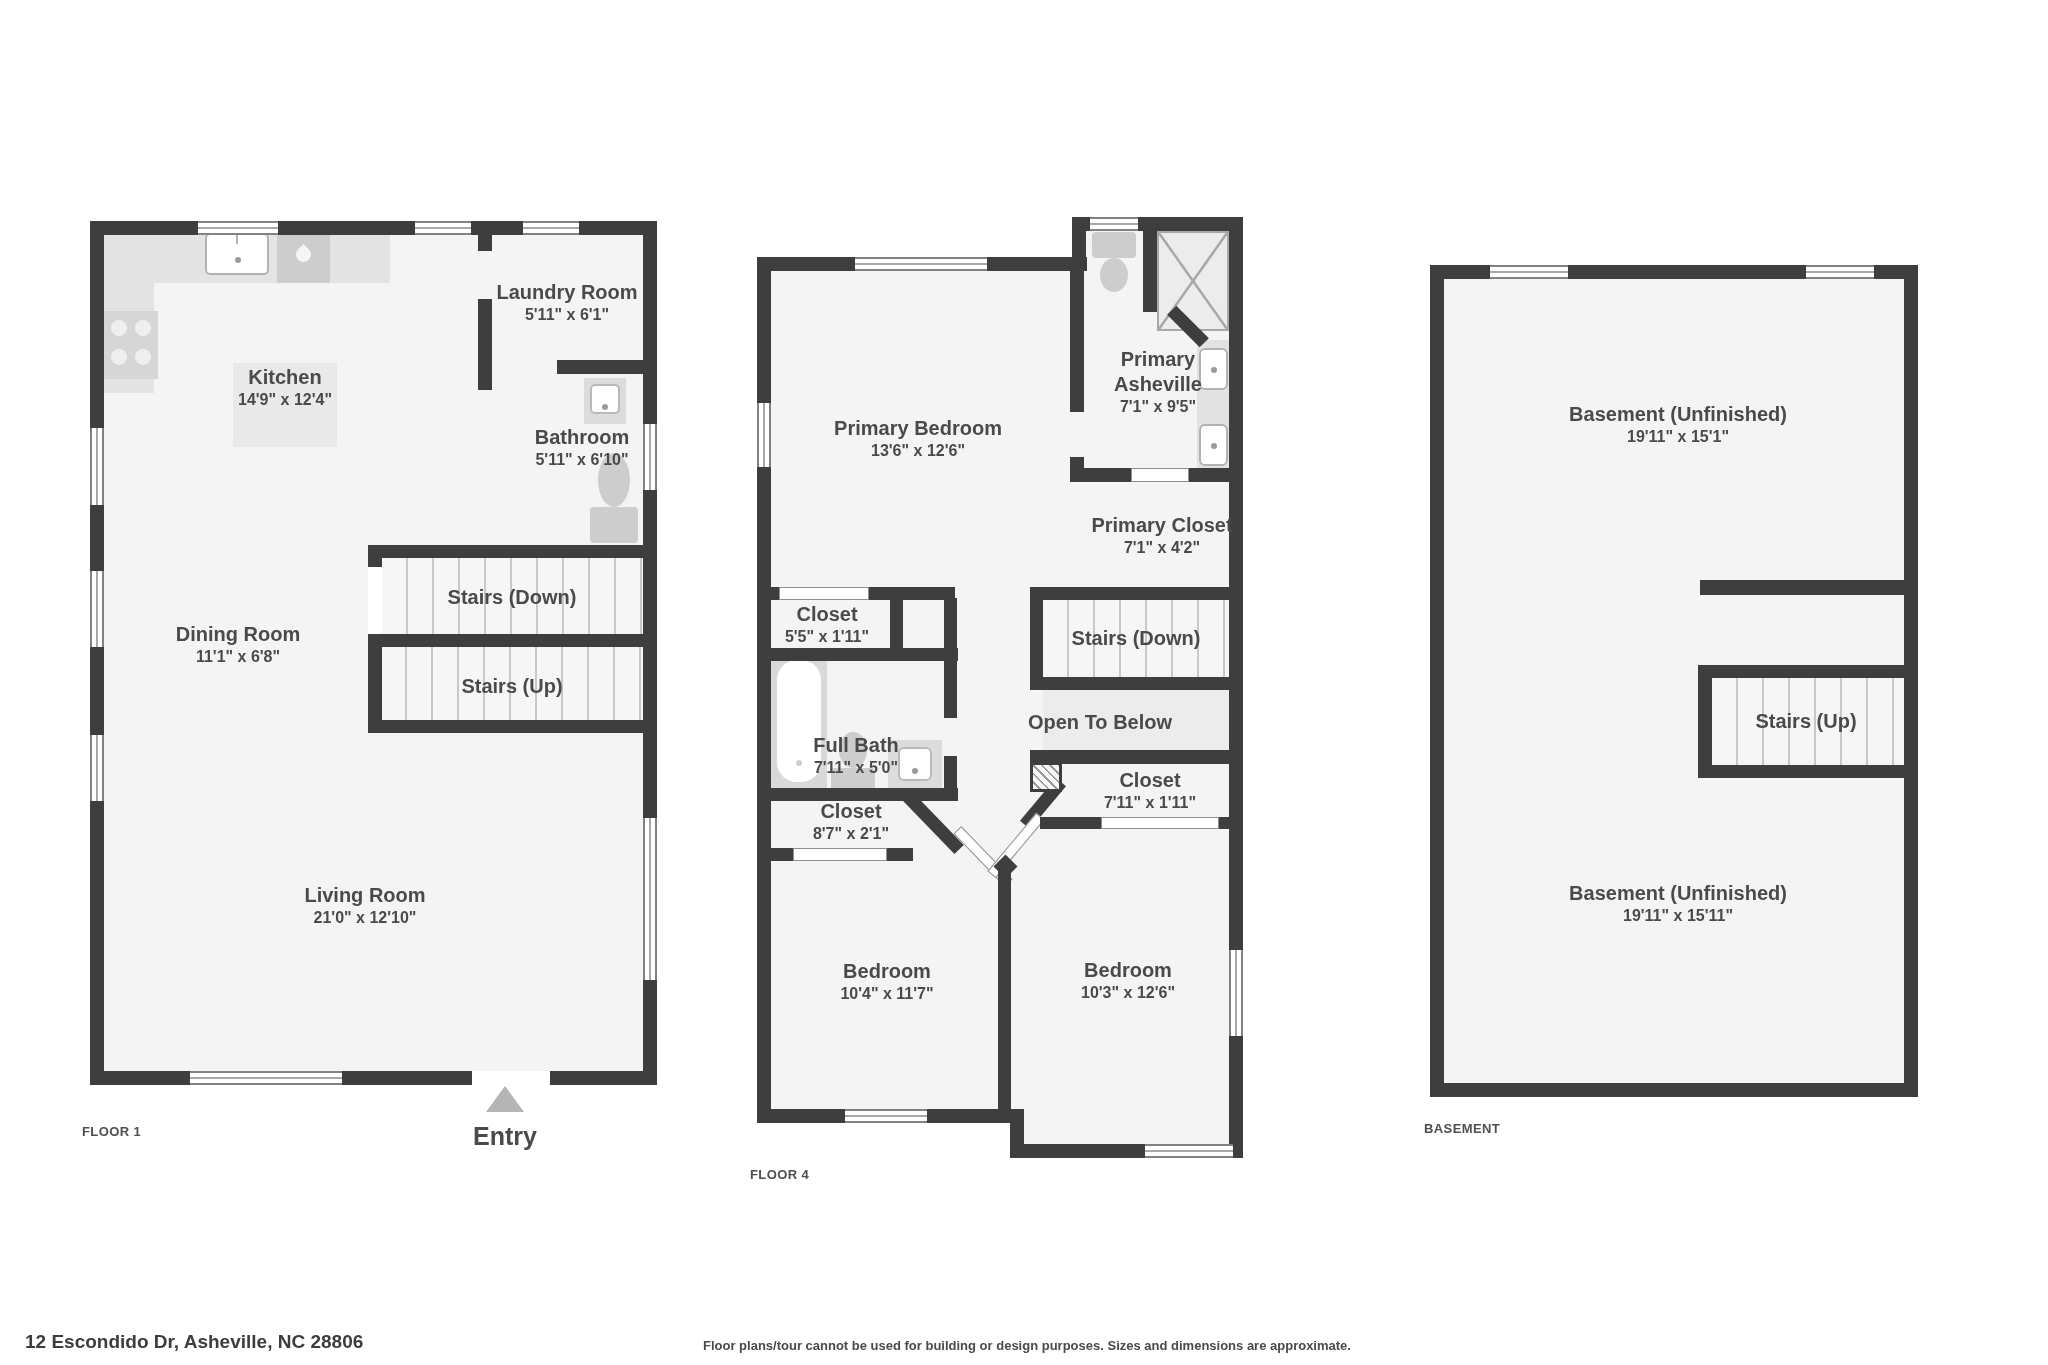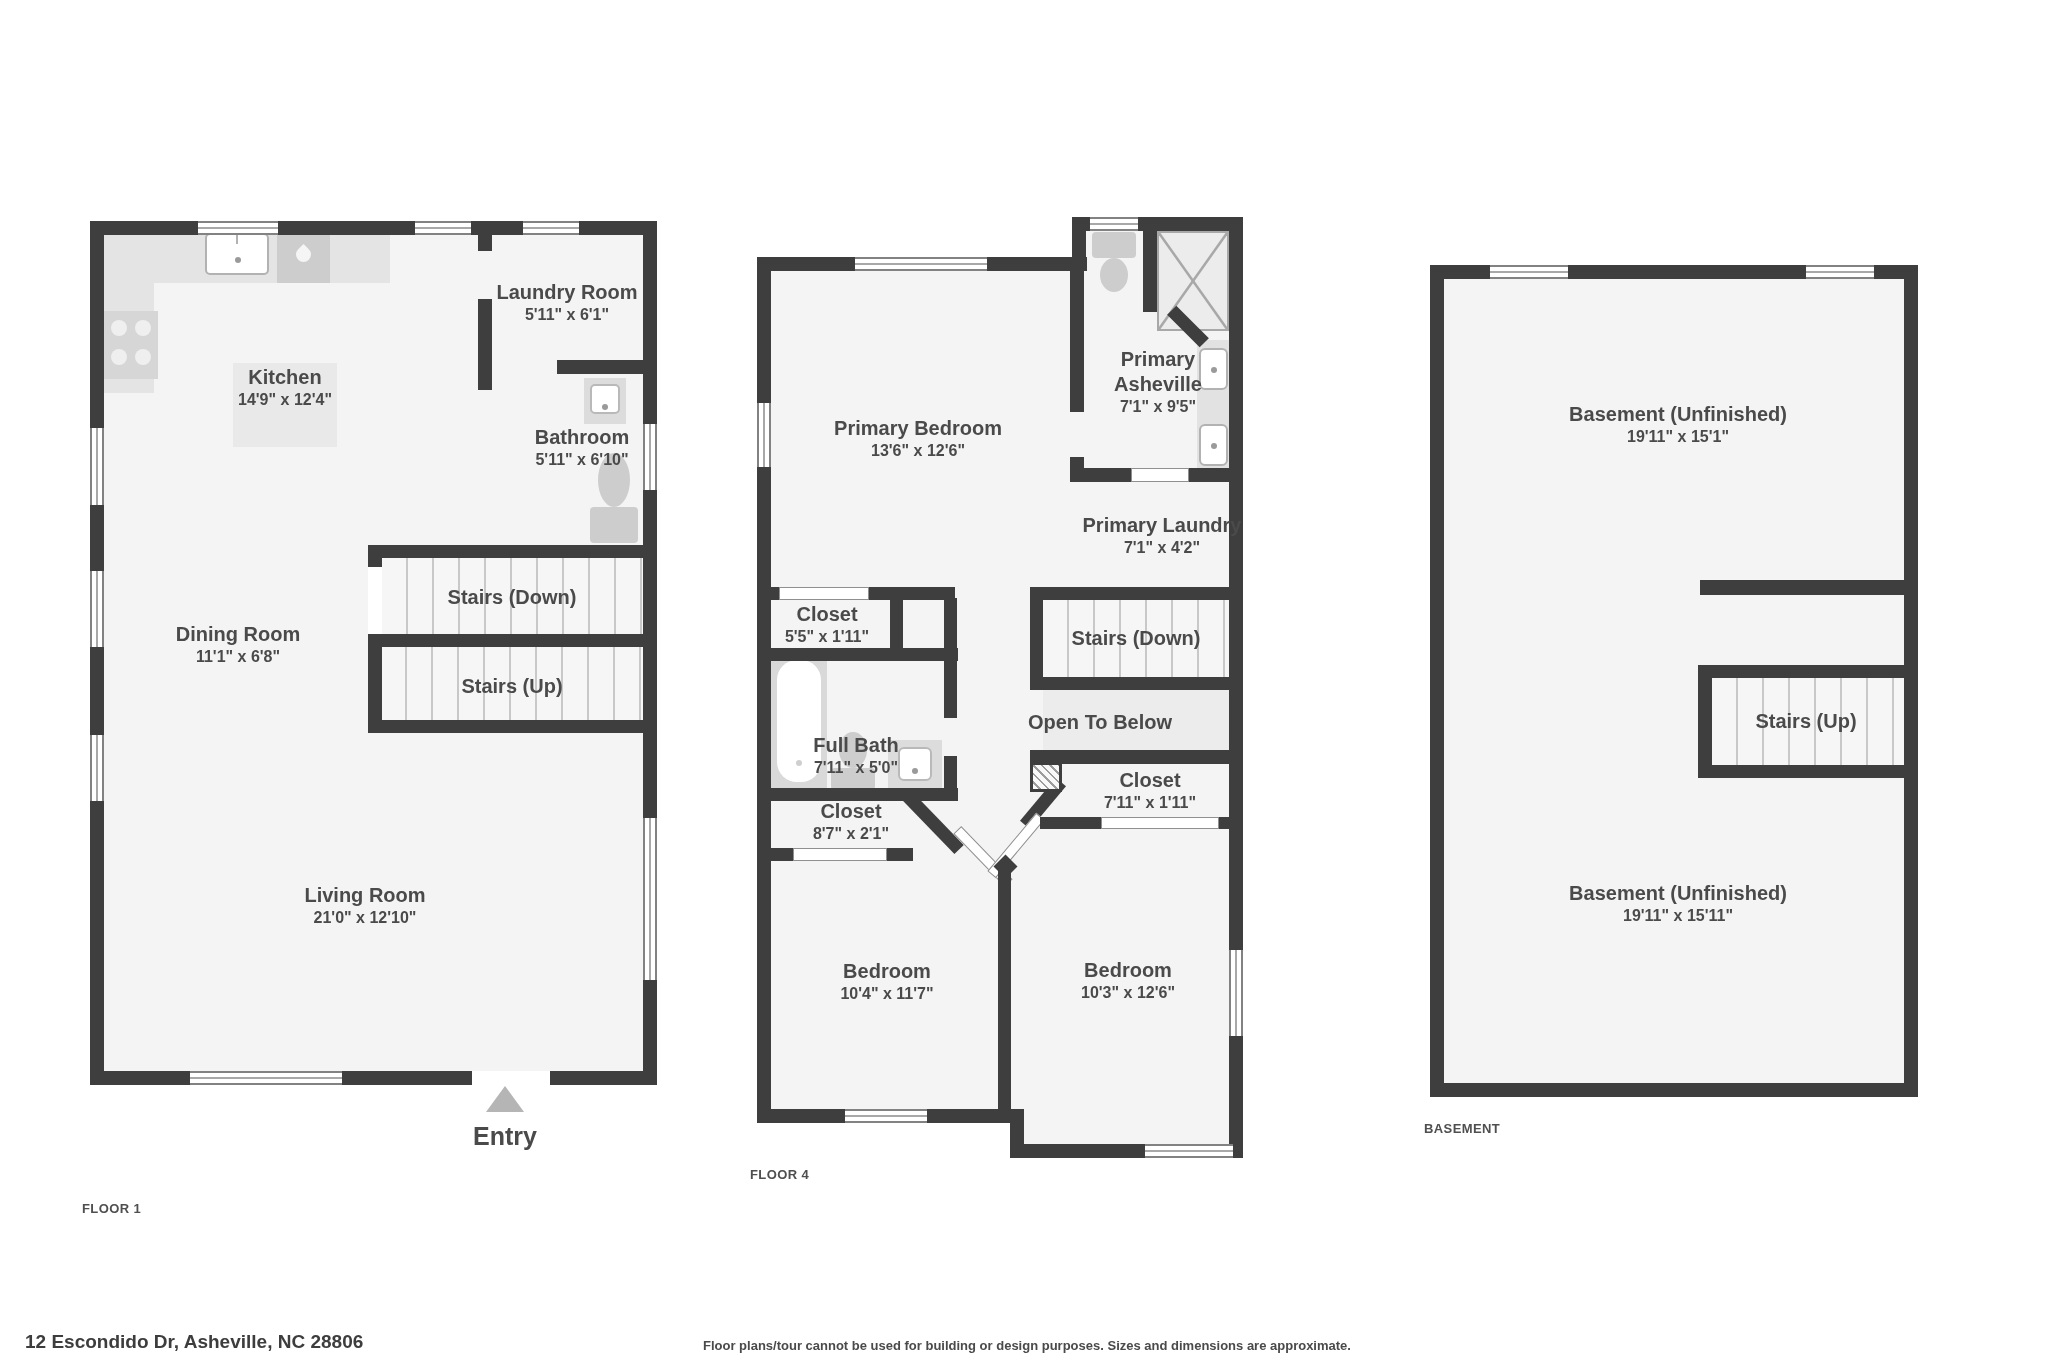--- a/index.html
+++ b/index.html
@@ -123,21 +123,21 @@
     </div>
     <div class="lbl" style="left:365px;top:905px">
       <span class="nm">Living Room</span>
       <span class="dm">21'0" x 12'10"</span>
     </div>
 
     <i class="tri" style="left:486px;top:1086px"></i>
     <div class="lbl" style="left:505px;top:1137px">
       <span class="nm" style="font-size:25px">Entry</span>
     </div>
-    <div class="tag" style="left:82px;top:1201px">FLOOR 1</div>
+    <div class="tag" style="left:82px;top:1124px">FLOOR 1</div>
   </div>
 
   <div>
     <i class="fl" style="left:757px;top:257px;width:486px;height:866px"></i>
     <i class="fl" style="left:1072px;top:217px;width:171px;height:60px"></i>
     <i class="fl" style="left:1010px;top:1123px;width:233px;height:35px"></i>
 
     <i style="left:1092px;top:232px;width:44px;height:60px">
       <i class="toilet-tank" style="left:0;top:0;width:44px;height:26px"></i>
       <i class="toilet-bowl" style="left:8px;top:26px;width:28px;height:34px"></i>
@@ -217,21 +217,21 @@
 
     <div class="lbl" style="left:918px;top:438px">
       <span class="nm">Primary Bedroom</span>
       <span class="dm">13'6" x 12'6"</span>
     </div>
     <div class="lbl wrap" style="left:1158px;top:382px">
       <span class="nm">Primary Asheville</span>
       <span class="dm">7'1" x 9'5"</span>
     </div>
     <div class="lbl" style="left:1162px;top:535px">
-      <span class="nm">Primary Laundry</span>
+      <span class="nm">Primary Closet</span>
       <span class="dm">7'1" x 4'2"</span>
     </div>
     <div class="lbl" style="left:827px;top:624px">
       <span class="nm">Closet</span>
       <span class="dm">5'5" x 1'11"</span>
     </div>
     <div class="lbl" style="left:1136px;top:638px">
       <span class="nm">Stairs (Down)</span>
     </div>
     <div class="lbl" style="left:856px;top:755px">

